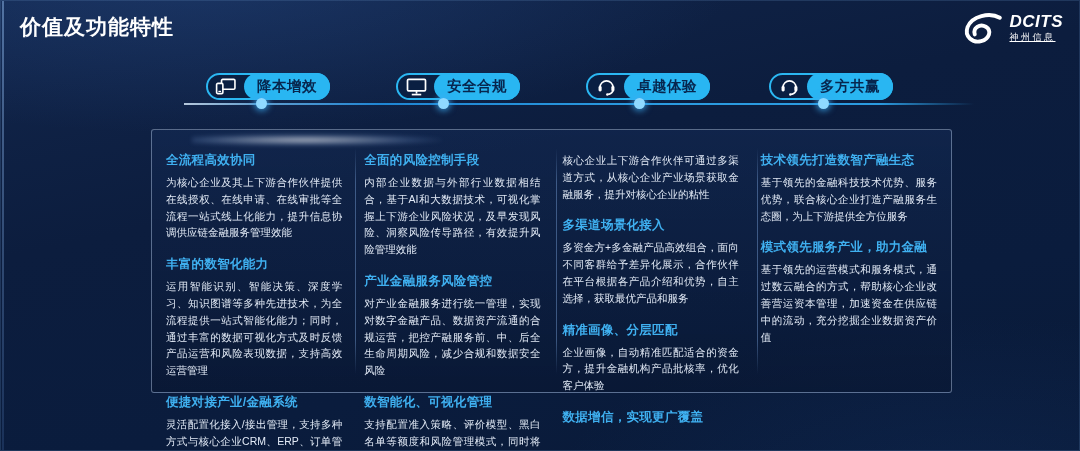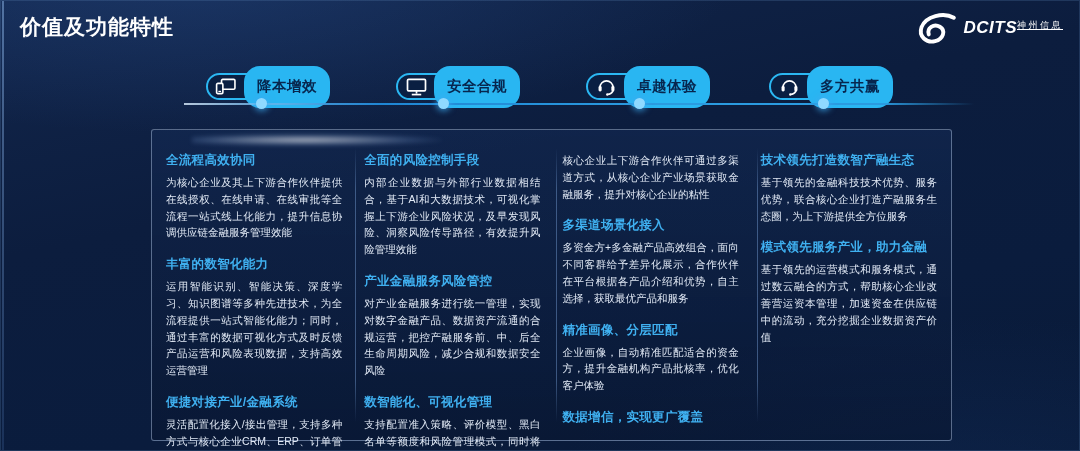--- a/index.html
+++ b/index.html
@@ -16,40 +16,40 @@
   }
   body::before{ 
     content:""; position:absolute; left:1px; top:0; bottom:0; width:2px;
     background:linear-gradient(180deg, rgba(130,170,220,.55), rgba(70,110,170,.25));
   }
 
   .page-title{ position:absolute; left:19px; top:12px; font-size:21px; font-weight:bold; letter-spacing:1px; }
 
   
   .logo{ position:absolute; right:16px; top:10px; display:flex; align-items:center; gap:7px; }
-  .logo-text{ display:flex; flex-direction:row; line-height:1.05; }
+  .logo-text{ display:flex; flex-direction:column; line-height:1.05; }
   .logo-brand{ font-size:17px; font-weight:bold; font-style:italic; letter-spacing:.5px; }
   .logo-company{ font-size:9px; letter-spacing:2.5px; margin-top:2px;text-decoration:underline; }
 
   
   .tab{ position:absolute; top:72px; height:27px; display:flex; align-items:center;
         border:2px solid #2bb7f2; border-radius:16px; background:#0a1f42; cursor:pointer; }
   .tab-iconbox{ width:36px; display:flex; align-items:center; justify-content:center; }
-  .tab-label{ height:42px; margin:-2px -2px -2px 0; padding:0 13px; background:#29b6f2;
+  .tab-label{ height:27px; margin:-2px -2px -2px 0; padding:0 13px; background:#29b6f2;
         border-radius:16px; color:#07264e; font-weight:bold; font-size:14.5px;
         display:flex; align-items:center; letter-spacing:.5px; white-space:nowrap; }
 
   .timeline{ position:absolute; left:183px; top:102px; width:790px; height:2px;
     background:linear-gradient(90deg, rgba(210,228,245,.85) 0%, rgba(120,190,240,.8) 9%,
       #1f86d4 25%, #2b9be0 60%, #2b9be0 88%, rgba(43,155,224,0) 100%); }
   .timeline-dot{ position:absolute; top:97px; width:11px; height:11px; border-radius:50%;
     background:#8fd9ff; box-shadow:0 0 6px 2px rgba(60,170,240,.75); }
 
   
-  .panel{ position:absolute; left:150px; top:128px; width:801px; height:312px;
+  .panel{ position:absolute; left:150px; top:128px; width:801px; height:264px;
     border:1px solid rgba(155,175,205,.55); border-radius:3px;
     background:linear-gradient(180deg, rgba(22,46,90,.45), rgba(9,22,48,.55));
   }
   .panel-glow{ position:absolute; left:40px; top:4px; width:250px; height:12px;
     background:radial-gradient(ellipse at 45% 50%, rgba(255,255,255,.65), rgba(160,200,255,.18) 55%, transparent 75%);
     filter:blur(2px); pointer-events:none; }
   .panel-columns{ position:absolute; inset:0; display:grid; grid-template-columns:repeat(4,1fr);
     padding:22px 14px 16px 14px; column-gap:22px; }
   .col{ min-width:0; }
   .divider{ position:absolute; top:18px; bottom:18px; width:1px;

